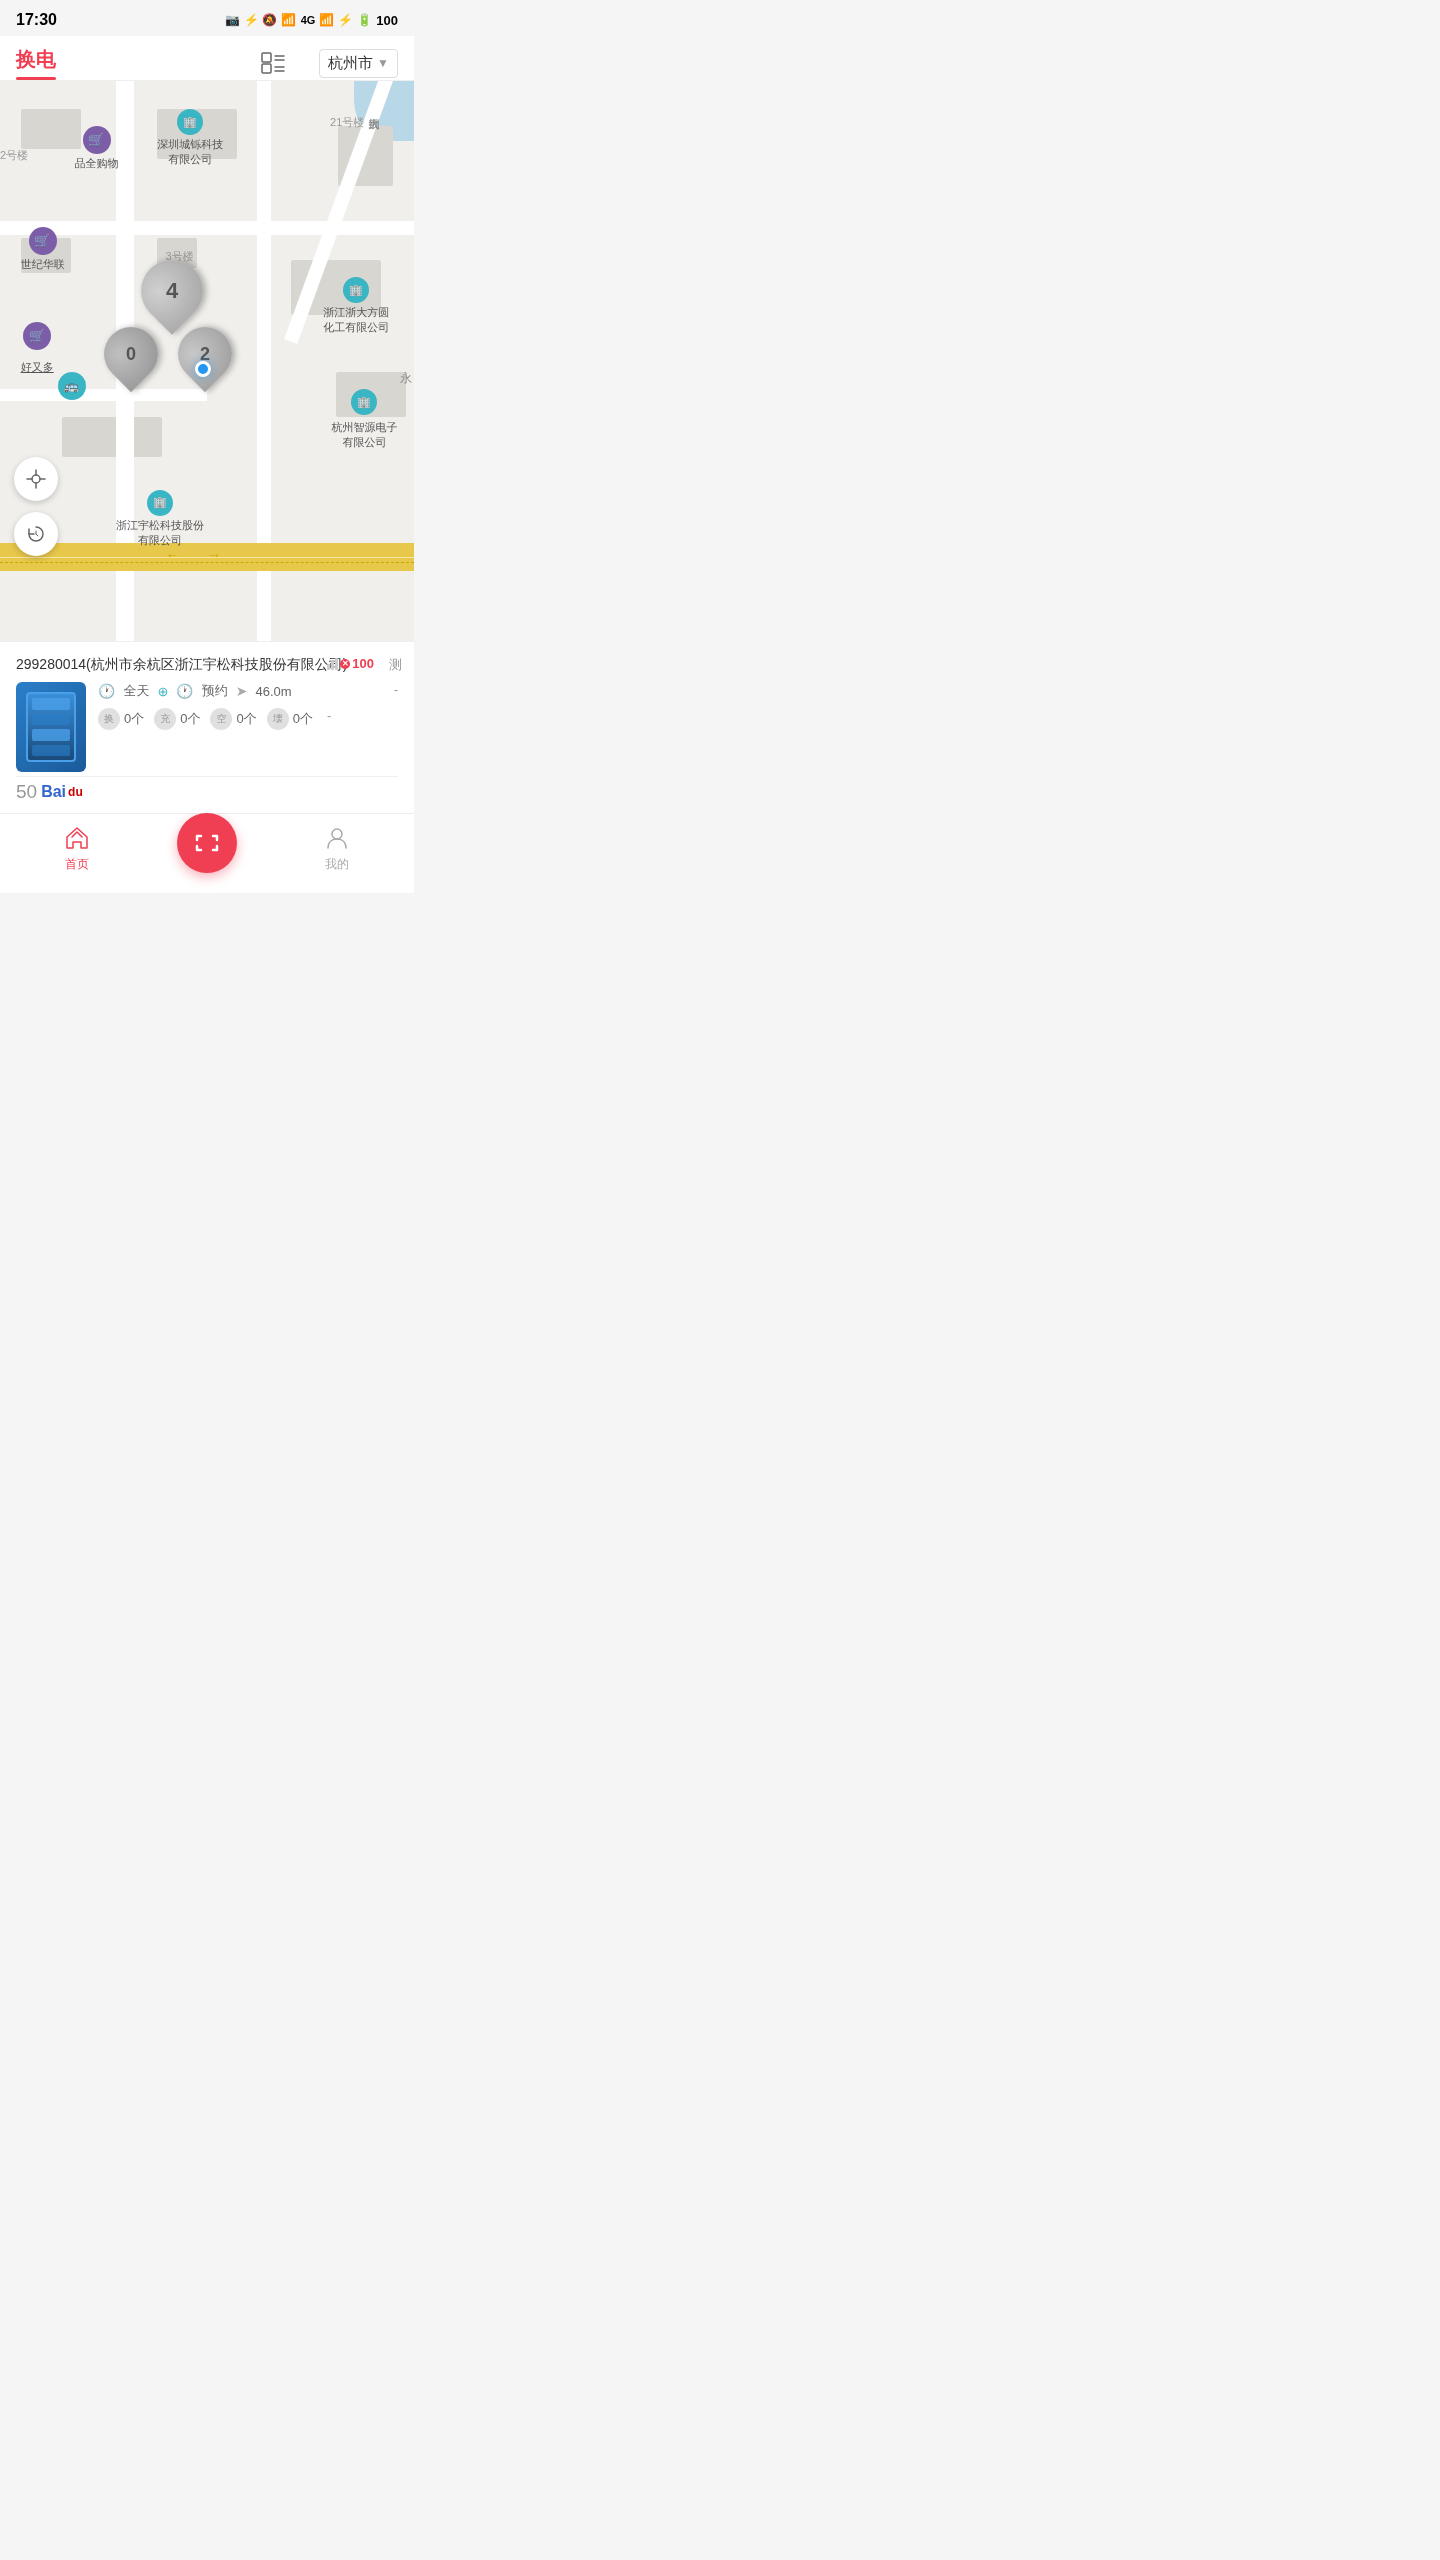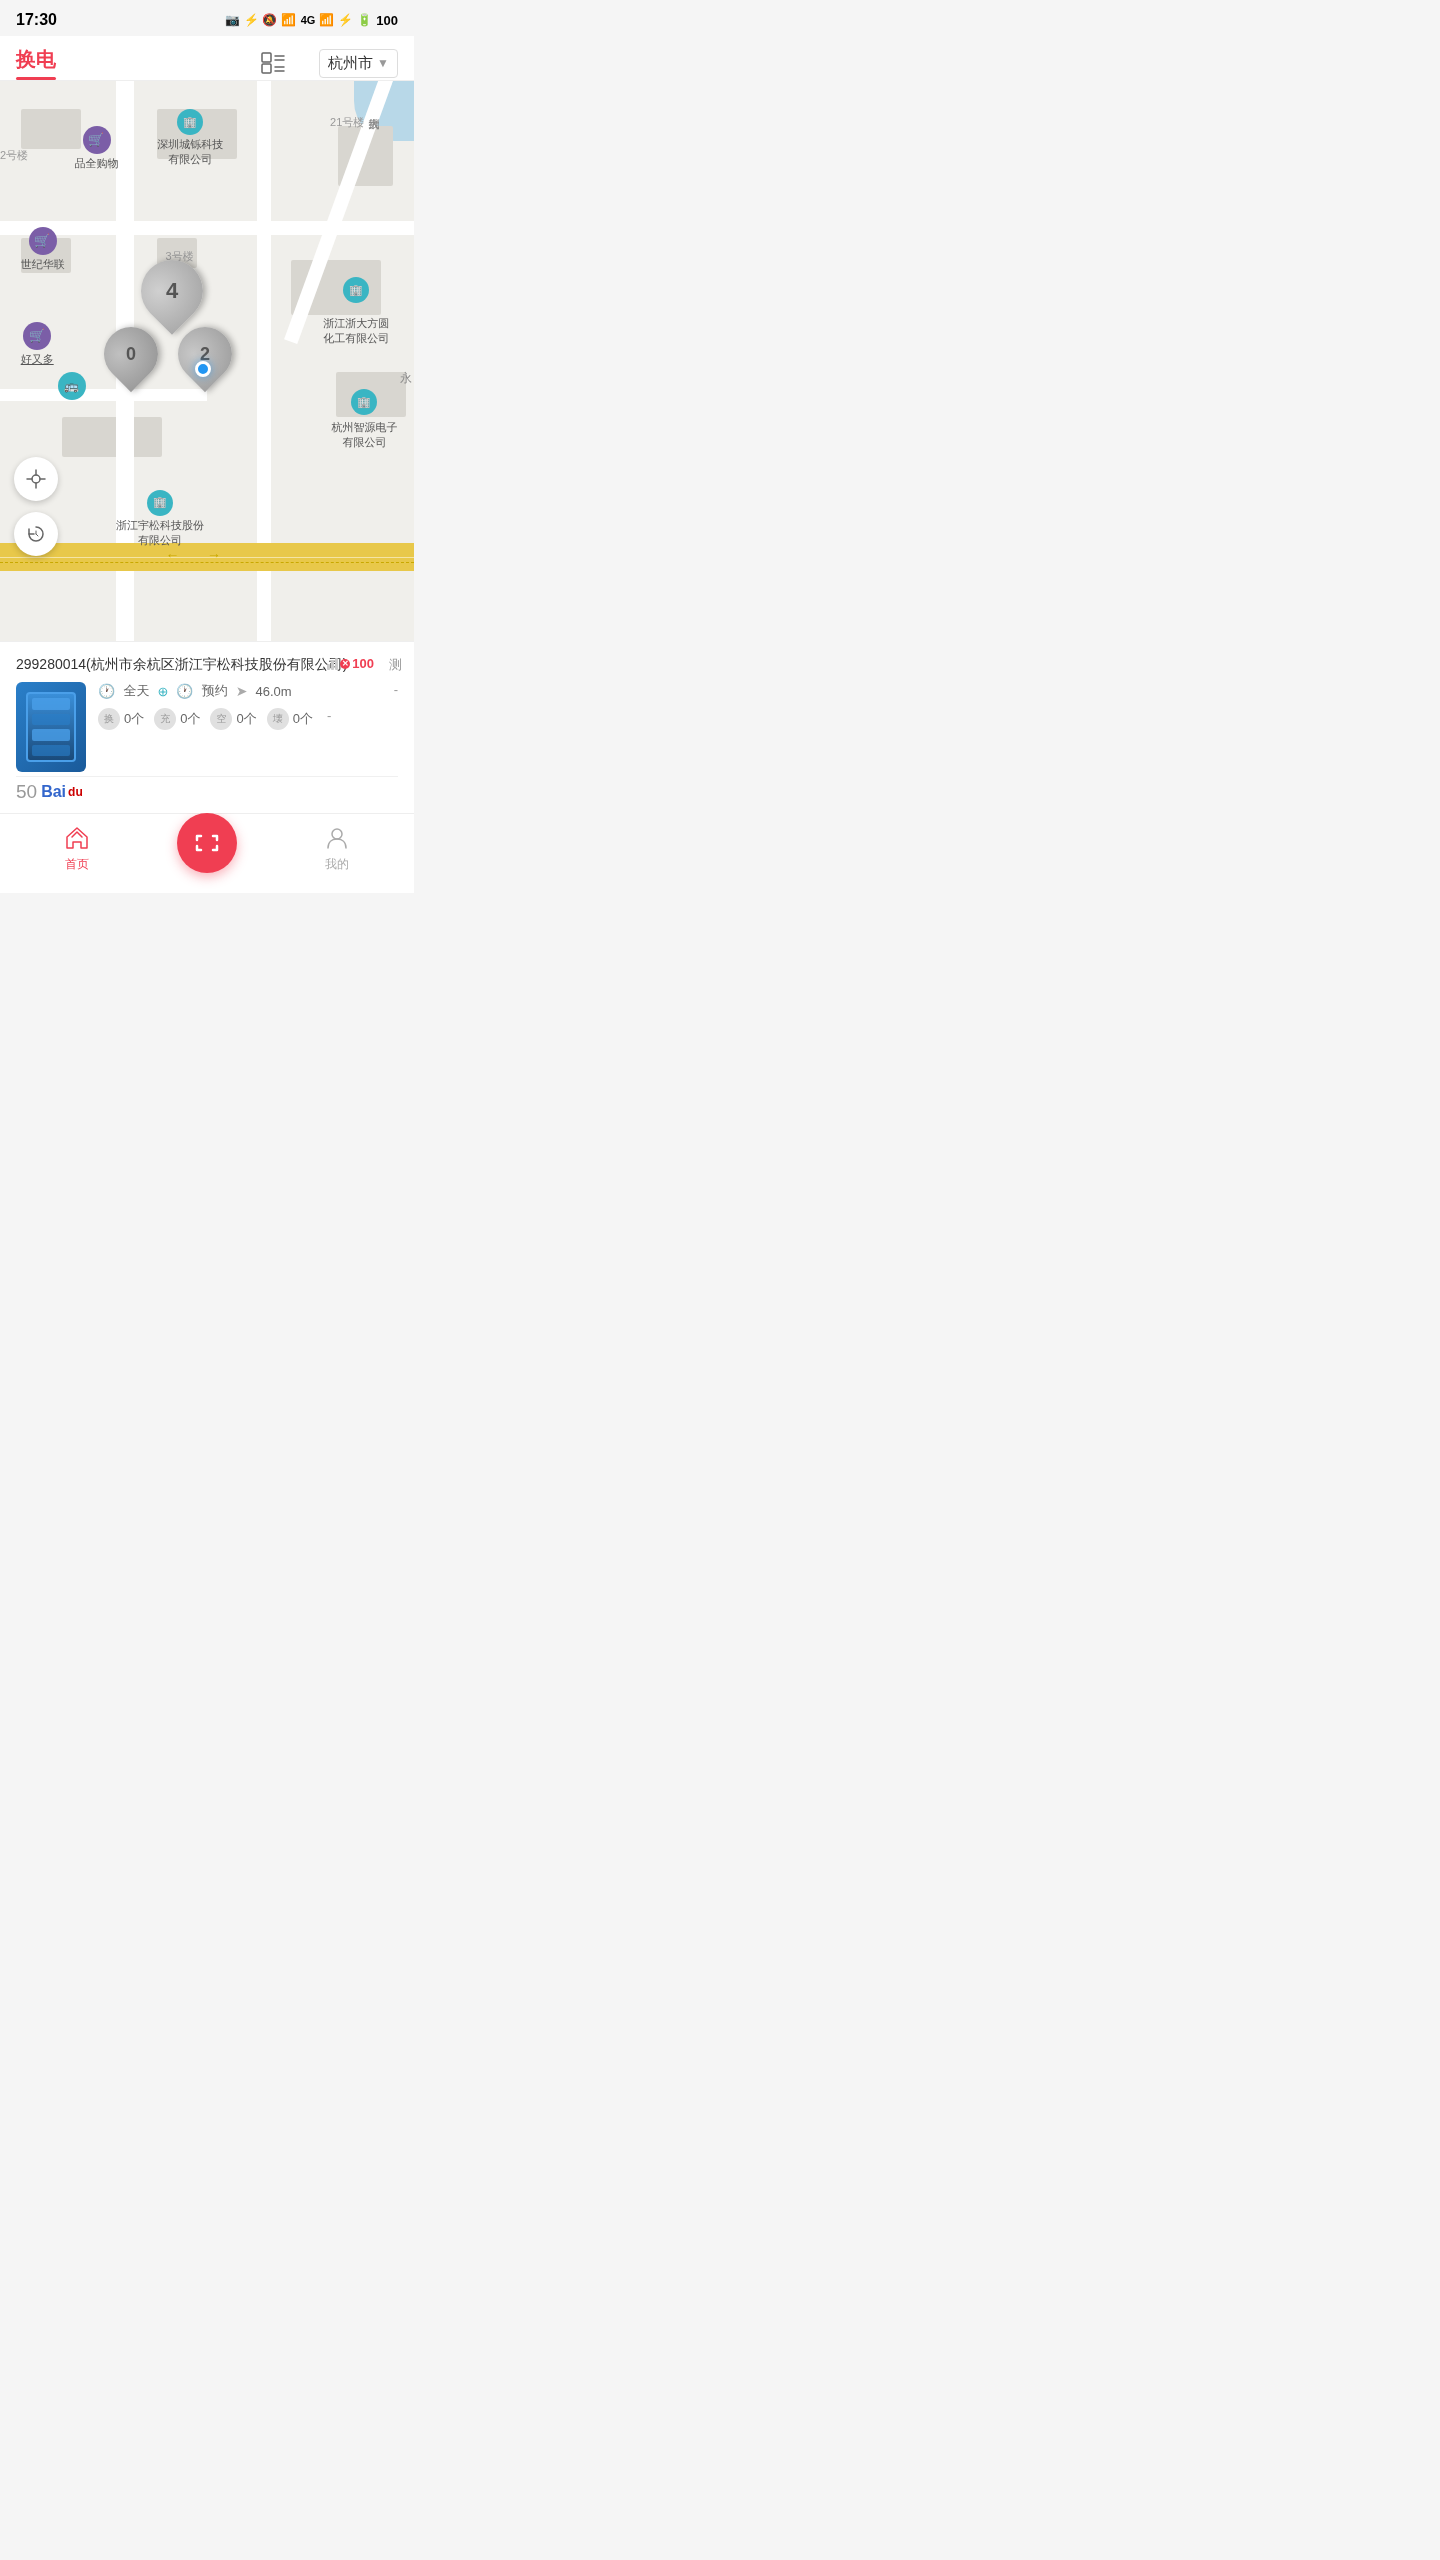--- a/index.html
+++ b/index.html
@@ -588,31 +588,31 @@
     <span class="map-label" style="position:relative;top:2px;">品全购物</span>
   </div>
 
   <div class="marker-store" style="left:5%;top:26%;">
     <div class="marker-store-icon">🛒</div>
     <span class="map-label" style="position:relative;top:2px;">世纪华联</span>
   </div>
 
   <div class="marker-store" style="left:5%;top:43%;">
     <div class="marker-store-icon">🛒</div>
-    <span class="map-label" style="position:relative;top:2px;text-decoration:underline;">好又多</span>
+    <span class="map-label" style="position:relative;top:10px;text-decoration:underline;">好又多</span>
   </div>
 
   <div class="marker-building" style="left:38%;top:5%;">
     <div class="marker-building-icon">🏢</div>
     <span class="map-label" style="position:relative;top:2px;text-align:center;">深圳城铄科技<br>有限公司</span>
   </div>
 
   <div class="marker-building" style="right:6%;top:35%;">
     <div class="marker-building-icon">🏢</div>
-    <span class="map-label" style="position:relative;top:13px;text-align:center;">浙江浙大方圆<br>化工有限公司</span>
+    <span class="map-label" style="position:relative;top:2px;text-align:center;">浙江浙大方圆<br>化工有限公司</span>
   </div>
 
   <div class="marker-building" style="right:4%;top:55%;">
     <div class="marker-building-icon">🏢</div>
     <span class="map-label" style="position:relative;top:5px;text-align:center;">杭州智源电子<br>有限公司</span>
   </div>
 
   <div class="marker-building" style="left:28%;top:73%;">
     <div class="marker-building-icon">🏢</div>
     <span class="map-label" style="position:relative;top:2px;text-align:center;">浙江宇松科技股份<br>有限公司</span>

